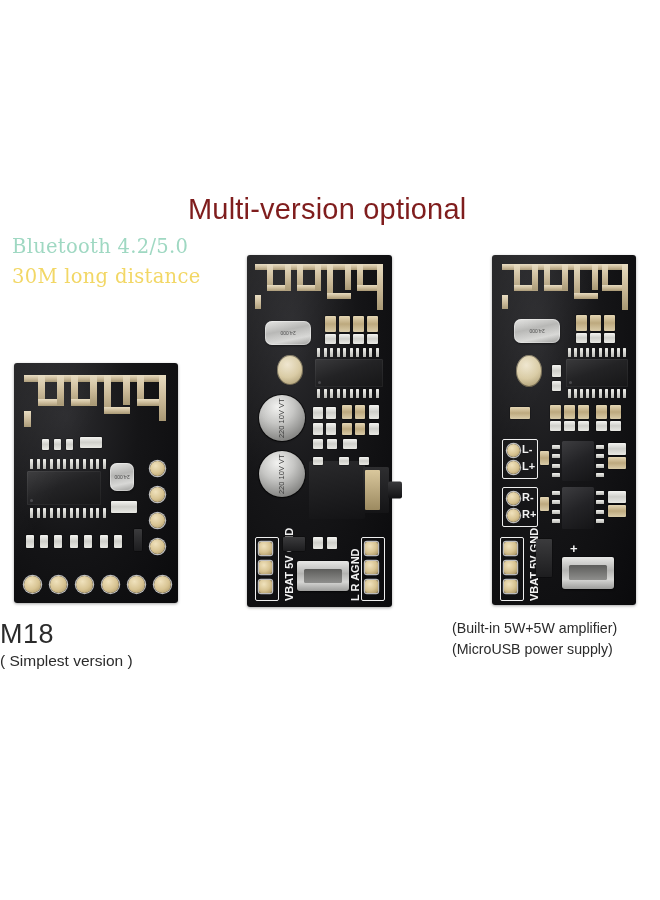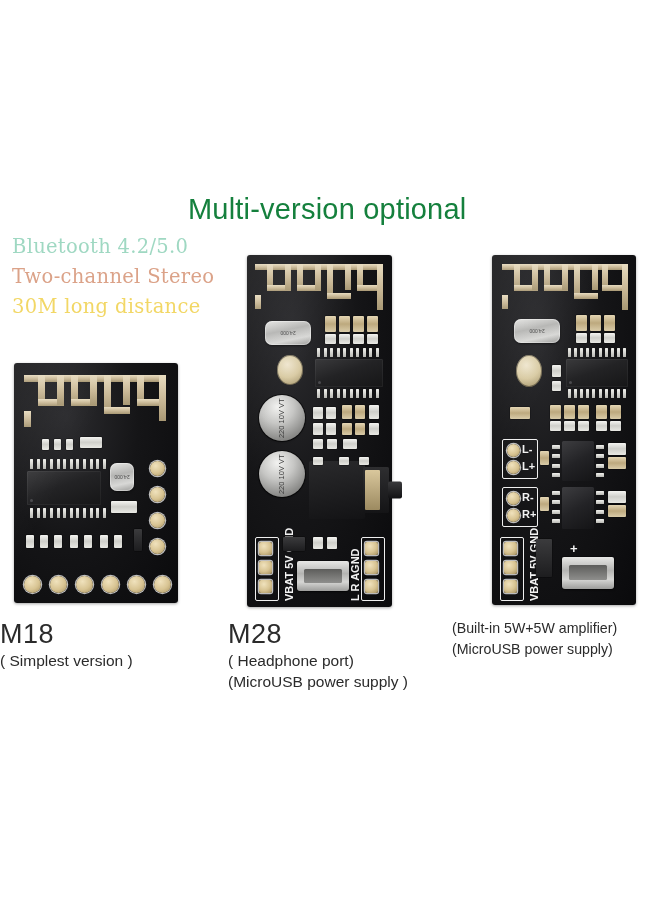--- a/index.html
+++ b/index.html
@@ -24,21 +24,21 @@
     background: #ffffff;
   }
 
   
   .headline {
     position: absolute;
     left: 188px;
     top: 193px;
     font-size: 29px;
     letter-spacing: .2px;
-    color: #15803d;
+    color: #7f1d1d;
     font-family: "Liberation Sans", sans-serif;
     white-space: nowrap;
   }
   .features {
     position: absolute;
     left: 12px;
     top: 232px;
     width: 230px;
   }
   .feature-line {
@@ -240,21 +240,20 @@
 </style>
 </head>
 <body>
 
 <div class="stage">
 
   <div class="headline">Multi-version optional</div>
 
   <div class="features">
     <div class="feature-line f0">Bluetooth 4.2/5.0</div>
-    <div class="feature-line f1">Two-channel Stereo</div>
     <div class="feature-line f2">30M long distance</div>
   </div>
 
   <div class="board" id="board-m18" style="left:14px; top:363px; width:164px; height:240px;">
 
     <div class="ant" style="left:10px; top:8px; width:142px; height:56px;">
       <i style="left:0;   top:40px; width:7px;  height:16px;"></i>
       <i style="left:0;   top:4px;  width:142px;height:7px;"></i>
       <i style="left:14px;top:4px;  width:7px;  height:30px;"></i>
       <i style="left:14px;top:28px; width:26px; height:7px;"></i>
@@ -576,24 +575,19 @@
     <div class="silk" style="left:78px; top:286px; font-size:13px;">+</div>
 
     <div class="usb" style="left:70px; top:302px; width:52px; height:32px;"></div>
   </div>
 
   <div class="caption" id="cap-m18">
     <div class="cap-title">M18</div>
     <div class="cap-sub">( Simplest version )</div>
   </div>
 
-  <div class="caption" id="cap-m28">
-    <div class="cap-title">M28</div>
-    <div class="cap-sub">( Headphone port)</div>
-    <div class="cap-sub">(MicroUSB power supply )</div>
-  </div>
 
   <div class="caption" id="cap-m38">
     <div class="cap-sub small">(Built-in 5W+5W amplifier)</div>
     <div class="cap-sub small">(MicroUSB power supply)</div>
   </div>
 
 </div>
 
 </body></html>

